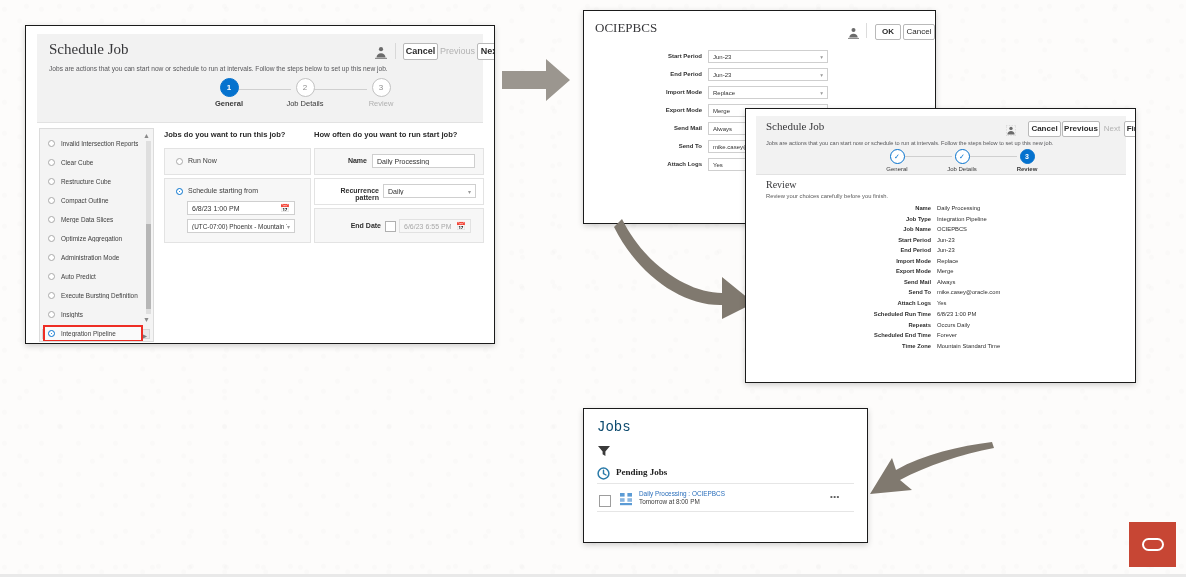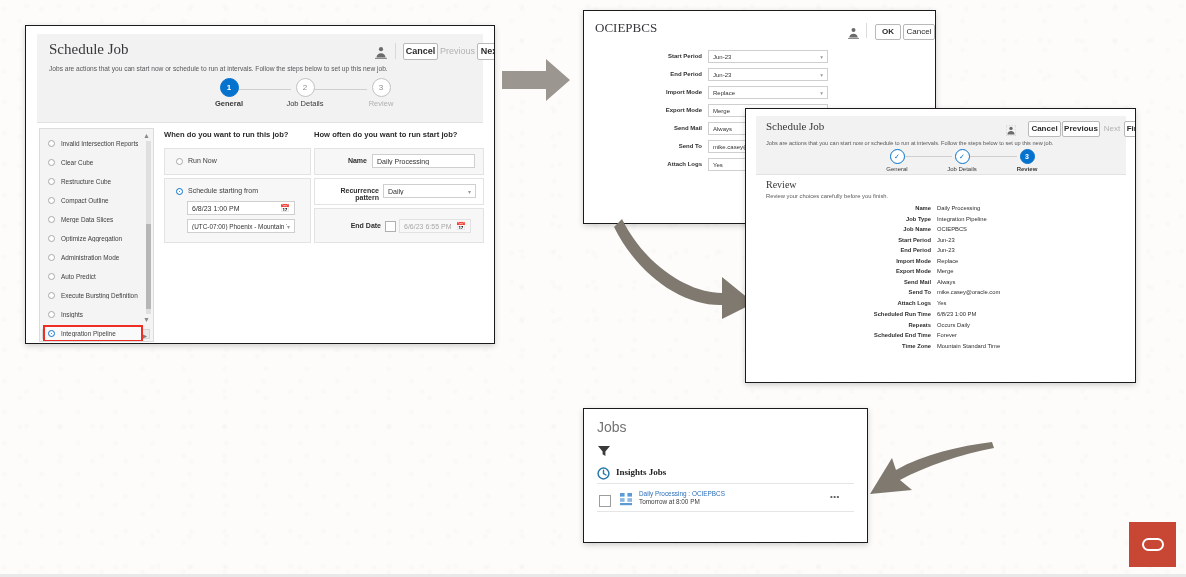--- a/index.html
+++ b/index.html
@@ -69,21 +69,21 @@
   .li{position:relative;display:flex;align-items:center;color:#3d3d3d;}
   .li .txt{margin-left:6px;white-space:nowrap;overflow:hidden;}
   .li.sel{outline:2px solid #ee2d24;outline-offset:-1px;background:#fafafa;}
   .vscroll{position:absolute;background:#dfdfdf;}
   .vthumb{position:absolute;background:#b6b6b6;}
   .hscroll{position:absolute;background:#e8e8e8;border:1px solid #d5d5d5;}
   .hthumb{position:absolute;background:#bdbdbd;}
   .caret{color:#8a8a8a;}
 
   
-  .jobs-title{font-family:Liberation Sans, sans-serif;color:#737373;}
+  .jobs-title{font-family:Liberation Mono, monospace;color:#0c4a6e;}
   .job-name{color:#2a6ebb;}
   .job-when{color:#3a3a3a;}
   .hr{background:#e6e6e6;height:1px;}
 
   
   .arrow{position:absolute;}
   .oracle{
     position:absolute;background:#c74634;display:flex;align-items:center;justify-content:center;
   }
   .oracle .ring{
@@ -184,21 +184,21 @@
             <span class="radio" style="width: 7px; height: 7px; margin-left: 4px; flex: 0 0 auto;"></span>
             <span class="txt" style="font-size: 6.4px;">Insights</span>
           </div>
           <div class="li sel" style="position: absolute; left: 4px; top: 197px; width: 98px; height: 15px;">
             <span class="radio on" style="width: 7px; height: 7px; margin-left: 4px; flex: 0 0 auto;"></span>
             <span class="txt" style="font-size: 6.4px;">Integration Pipeline</span>
           </div>
         </div>
     </div>
 
-    <div class="sect-title" style="position:absolute;left:138px;top:104px;font-size:7.6px;">When do you want to run this job?</div>
+    <div class="sect-title" style="position:absolute;left:138px;top:104px;font-size:7.6px;">Jobs do you want to run this job?</div>
 
     <div class="box" style="position:absolute;left:138px;top:122px;width:145px;height:25px;">
       <span class="radio" style="position:absolute;left:11px;top:9px;width:7px;height:7px;"></span>
       <span style="position:absolute;left:23px;top:8px;font-size:7px;color:#3d3d3d;">Run Now</span>
     </div>
 
     <div class="box" style="position:absolute;left:138px;top:152px;width:145px;height:63px;">
       <span class="radio on" style="position:absolute;left:11px;top:9px;width:7px;height:7px;"></span>
       <span style="position:absolute;left:23px;top:8px;font-size:7px;color:#3d3d3d;">Schedule starting from</span>
       <div class="field" style="position:absolute;left:22px;top:22px;width:108px;height:14px;padding:0 4px;">
@@ -391,21 +391,21 @@
           <path d="M1 2h12l-4.6 5.4V12L5.6 10.3V7.4z" fill="#3a3a3a"></path>
         </svg>
     </div>
 
     <div style="position:absolute;left:13px;top:57px;width:13px;height:13px;">
       <svg width="13" height="13" viewBox="0 0 13 13">
         <circle cx="6.5" cy="6.5" r="5.4" fill="none" stroke="#2a7aa8" stroke-width="1.5"></circle>
         <path d="M6.5 3.2V6.6L9 8" fill="none" stroke="#2a7aa8" stroke-width="1.4" stroke-linecap="round"></path>
       </svg>
     </div>
-    <div style="position:absolute;left:32px;top:58px;font-size:9px;font-weight:bold;color:#1f1f1f;font-family:'Liberation Serif',serif;">Insights Jobs</div>
+    <div style="position:absolute;left:32px;top:58px;font-size:9px;font-weight:bold;color:#1f1f1f;font-family:'Liberation Serif',serif;">Pending Jobs</div>
 
     <div class="hr" style="position:absolute;left:13px;top:74px;width:257px;"></div>
 
     <div id="jobs-items" style="position:absolute;left:0;top:80px;width:283px;">
         <span style="position: absolute; left: 15px; top: 6px; width: 10px; height: 10px; border: 1px solid rgb(157, 157, 157); background: rgb(255, 255, 255); display: inline-block;"></span>
         <span style="position: absolute; left: 35px; top: 3px; width: 14px; height: 14px;"><svg width="14" height="14" viewBox="0 0 14 14">
             <rect x="1" y="1" width="4.6" height="3.6" fill="#5b9bd5"></rect>
             <rect x="8.4" y="1" width="4.6" height="3.6" fill="#5b9bd5"></rect>
             <rect x="1" y="6.2" width="4.6" height="3.6" fill="#8ab6e0"></rect>
             <rect x="8.4" y="6.2" width="4.6" height="3.6" fill="#8ab6e0"></rect>

